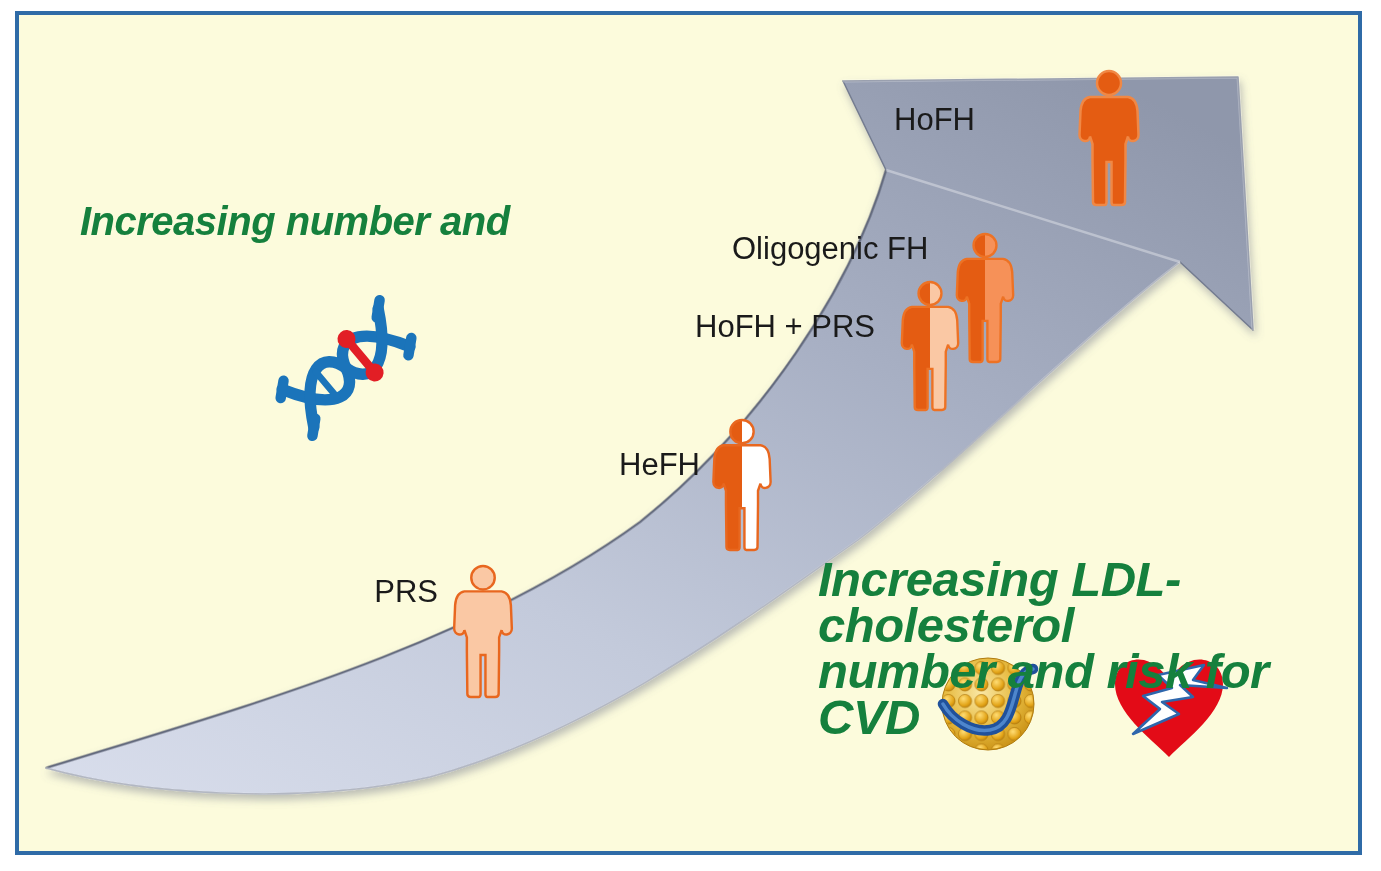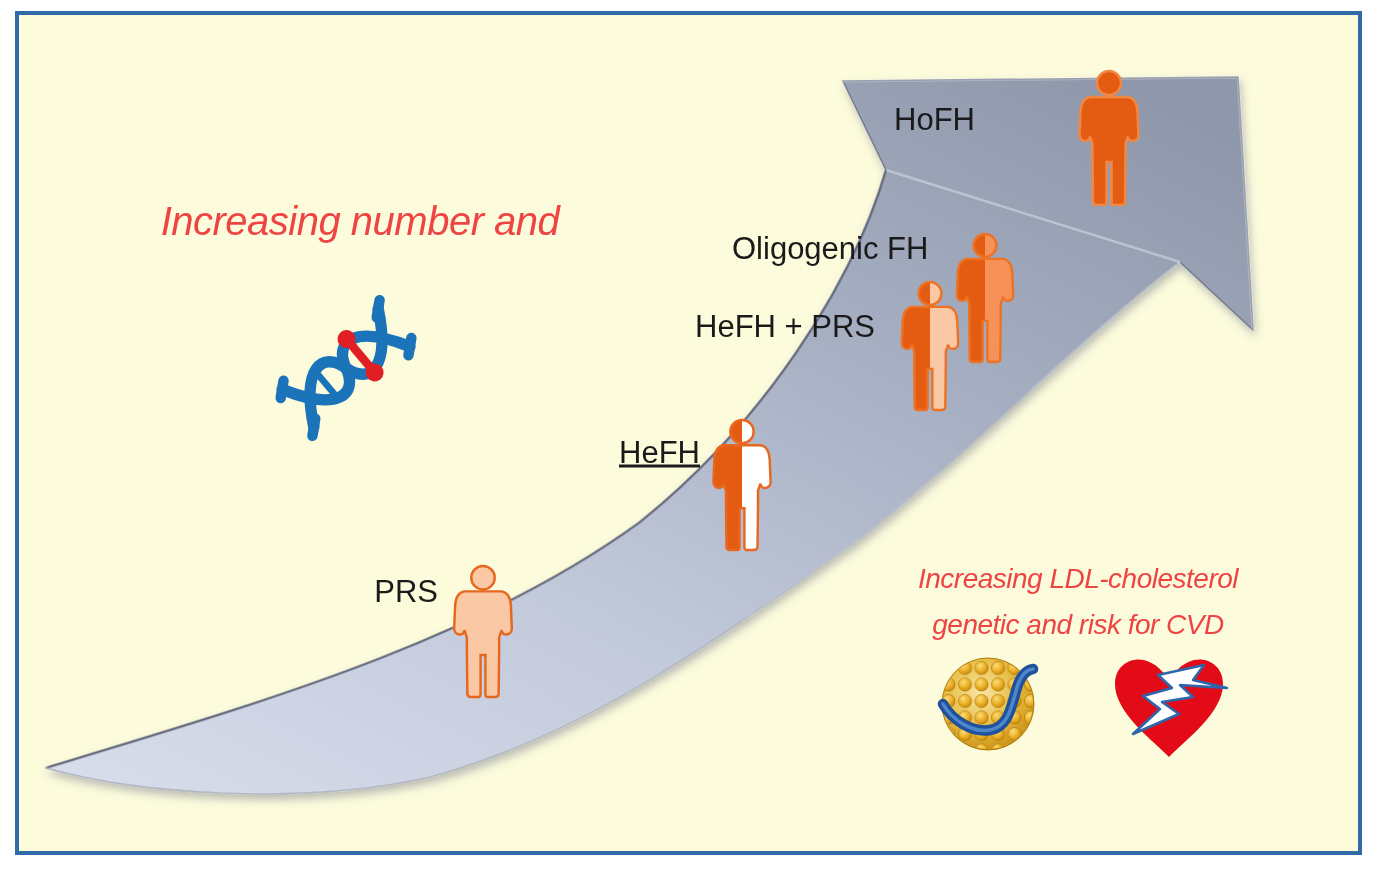--- a/index.html
+++ b/index.html
@@ -11,25 +11,25 @@
     position:absolute;left:15px;top:11px;width:1339px;height:836px;
     background:#FCFBDC;border:4px solid #2F6BA7;
   }
   .layer{position:absolute;left:0;top:0;width:1381px;height:871px;}
   .lbl{
     position:absolute;color:#1a1a1a;font-size:31px;white-space:nowrap;
     transform:translateY(-50%);line-height:1;
   }
   .lbl.r{text-align:center;}
   .caption{
-    position:absolute;color:#ef4444;font-weight:normal;font-style:italic;
-    text-align:center;letter-spacing:-0.5px;
+    position:absolute;color:#15803d;font-weight:bold;font-style:italic;
+    letter-spacing:-0.5px;
   }
   .cap-genetics{left:80px;top:196px;width:560px;font-size:40px;line-height:50px;}
-  .cap-ldl{left:818px;top:556px;width:520px;font-size:28px;line-height:46px;}
+  .cap-ldl{left:818px;top:556px;width:520px;font-size:49px;line-height:46px;}
 </style>
 </head>
 <body>
 
 <div class="stage">
 
   <div class="panel"></div>
 
   <svg class="layer" width="1381" height="871" viewBox="0 0 1381 871">
     <defs>
@@ -190,22 +190,22 @@
       <polygon points="1227,688 1193,680 1204,665 1158,675 1172,688 1143,696 1160,709 1133,734 1179,714 1162,702 1193,697 1180,685" fill="#FFFFFF" stroke="#2E66AC" stroke-width="2.5" stroke-linejoin="round"></polygon>
     </g>
   </svg>
 
   <div class="caption cap-genetics">
     <div>Increasing number and</div>
   </div>
 
   <div class="caption cap-ldl">
     <div>Increasing LDL-cholesterol</div>
-    <div>genetic and risk for CVD</div>
+    <div>number and risk for CVD</div>
   </div>
 
   <div class="lbl r" style="right:943px;top:591px;">PRS</div>
-  <div class="lbl r" style="right:681px;top:452px;text-decoration:underline;">HeFH</div>
-  <div class="lbl" style="left:695px;top:326px;">HeFH + PRS</div>
+  <div class="lbl r" style="right:681px;top:464px;">HeFH</div>
+  <div class="lbl" style="left:695px;top:326px;">HoFH + PRS</div>
   <div class="lbl" style="left:732px;top:248px;">Oligogenic FH</div>
   <div class="lbl r" style="right:406px;top:119px;">HoFH</div>
 
 </div>
 
 </body></html>

